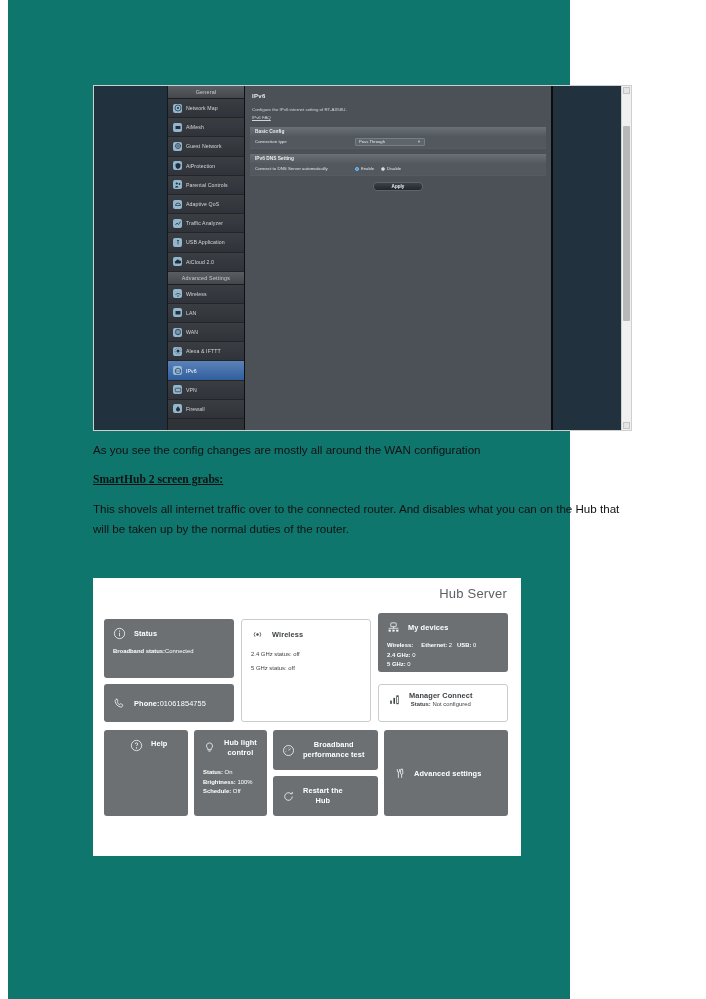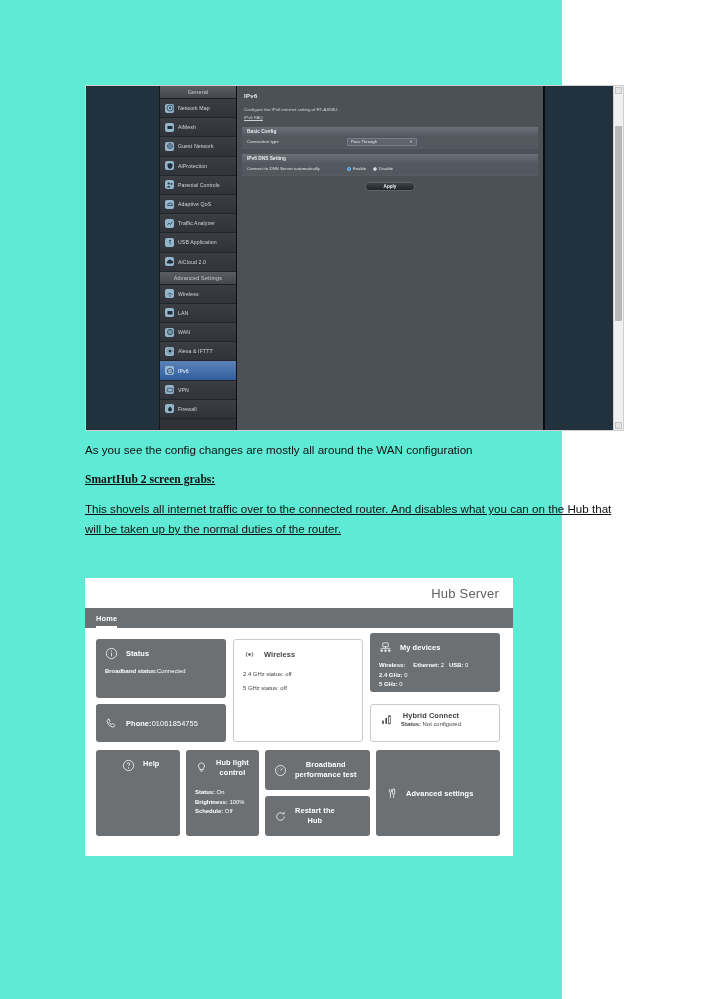--- a/index.html
+++ b/index.html
@@ -5,21 +5,21 @@
 <style>
   * { box-sizing: border-box; }
   html, body { margin:0; padding:0; }
   body {
     width:706px; height:999px;
     background:#ffffff;
     font-family:"Liberation Sans", sans-serif;
     color:#111;
     overflow:hidden;
   }
-  .page { position:relative; width:562px; height:999px; background:#5eead4; }
+  .page { position:relative; width:562px; height:999px; background:#0f766e;margin-left:8px; }
 
   
   .router-shot{
     position:absolute; left:85px; top:85px; width:539px; height:346px;
     background:#23323f; overflow:hidden;
     border:1px solid #cfcfcf;
   }
   .rs-darkleft{ position:absolute; left:0; top:0; width:73px; height:100%; background:#22313e;}
   .rs-sidebar{
     position:absolute; left:73px; top:0; width:78px; height:100%;
@@ -80,21 +80,21 @@
   }
   .rs-rightdark{ position:absolute; right:10px; top:0; width:70px; height:100%; background:#22313e; border-left:2px solid #0a0c0f;}
   .rs-scroll{ position:absolute; right:0; top:0; width:10px; height:100%; background:#f0f0f0; border-left:1px solid #d2d2d2;}
   .rs-thumb{ position:absolute; right:1px; top:40px; width:7px; height:195px; background:#b8b8b8; border-radius:1px;}
   .rs-arrow{ position:absolute; right:1px; width:7px; height:7px; background:#e4e4e4; border:1px solid #c4c4c4; }
 
   
   .prose{ position:absolute; left:85px; width:542px; font-size:11.6px; line-height:1.75; color:#111; }
   .p1{ top:440px; }
   .p2{ top:470px; font-weight:bold; text-decoration:underline;font-family:Liberation Serif, serif; }
-  .p3{ top:499px;text-decoration:underline; }
+  .p3{ top:499px; }
 
   
   .hub{
     position:absolute; left:85px; top:578px; width:428px; height:278px;
     background:#ffffff;
   }
   .hub-head{ height:30px; display:flex; align-items:center; justify-content:flex-end; padding-right:14px;}
   .hub-brand{ font-size:13px; color:#5d6164; letter-spacing:.2px; }
   .hub-tabs{
     height:20px; background:#6c7073; display:flex; align-items:flex-end;
@@ -326,23 +326,20 @@
     </div>
   </div>
 
   <div class="prose p1">As you see the config changes are mostly all around the WAN configuration</div>
   <div class="prose p2">SmartHub 2 screen grabs:</div>
   <div class="prose p3">This shovels all internet traffic over to the connected router. And disables what you can on the Hub that will be taken up by the normal duties of the router.</div>
 
   <div class="hub">
     <div class="hub-head">
       <div class="hub-brand">Hub Server</div>
-    </div>
-    <div class="hub-tabs">
-      <div class="hub-tab">Home</div>
     </div>
 
     <div class="hub-grid">
 
       <div class="card c-status">
         <div class="card-hd">
           <span class="ic">
               <svg viewBox="0 0 24 24">
                 <circle cx="12" cy="12" r="9.5" fill="none" stroke="#fff" stroke-width="1.4"></circle>
                 <circle cx="12" cy="7.4" r="1.1" fill="#fff"></circle>
@@ -416,21 +413,21 @@
       <div class="card white c-hyb">
         <div class="card-hd" style="padding-top:6px;">
           <span class="ic">
               <svg viewBox="0 0 24 24">
                 <rect x="4" y="14" width="3" height="6" fill="#3f4345"></rect>
                 <rect x="10" y="9" width="3" height="11" fill="#3f4345"></rect>
                 <rect x="16" y="5" width="3" height="15" fill="none" stroke="#3f4345" stroke-width="1.3"></rect>
               </svg>
             </span>
           <span class="hd-stack">
-            <span class="t">Hybrid Connect</span>
+            <span class="t">Manager Connect</span>
             <span style="font-size:5.9px;">
               <span class="b">Status:</span>
               <span>Not configured</span>
             </span>
           </span>
         </div>
       </div>
 
       <div class="card c-help center">
         <div class="card-hd" style="align-items:flex-start; padding-top:9px; height:auto;padding-left:26px;">

